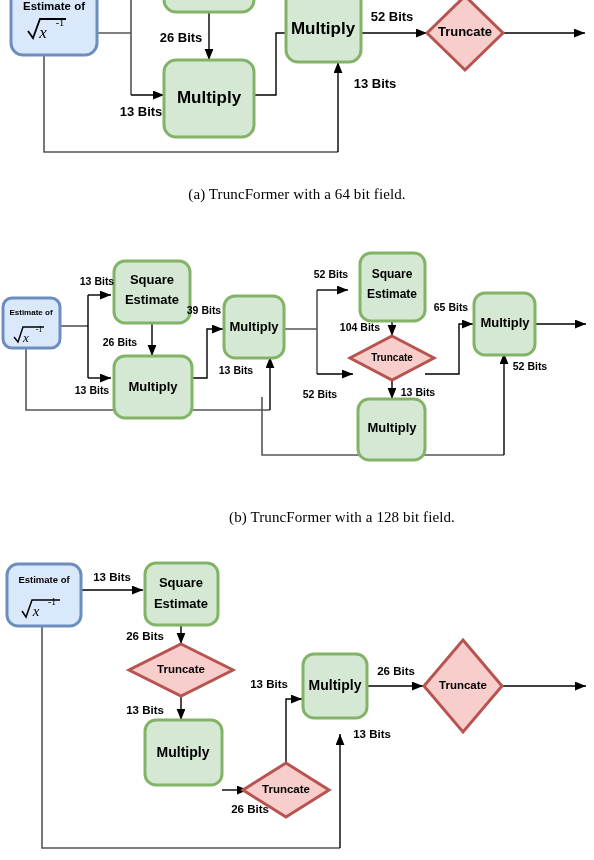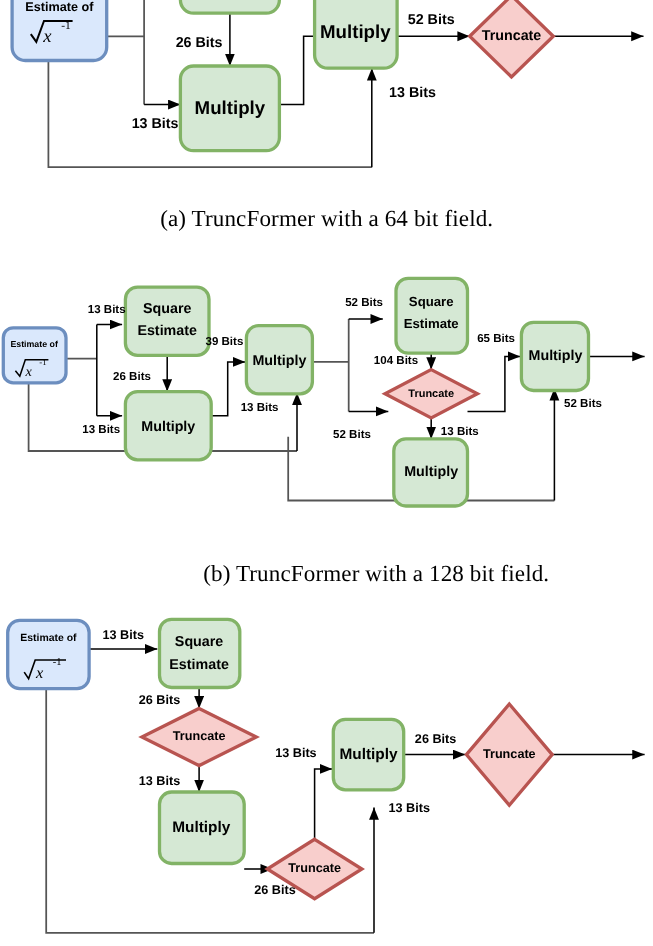--- a/index.html
+++ b/index.html
@@ -27,21 +27,21 @@
   #fig-a { top: 0px;   height: 180px; }
   #fig-b { top: 243px; height: 250px; }
   #fig-c { top: 548px; height: 312px; }
 
   .caption {
     position: absolute;
     left: 0;
     width: 594px;
     text-align: center;
     font-family: "Liberation Serif", serif;
-    font-size: 21px;
+    font-size: 15px;
     color: #000;
     letter-spacing: 0.1px;
   }
   #cap-a { top: 186px; }
   #cap-b { top: 509px; margin-left: 45px; }
 
   .diagram-svg {
     display: block;
     position: absolute;
     left: 0;

